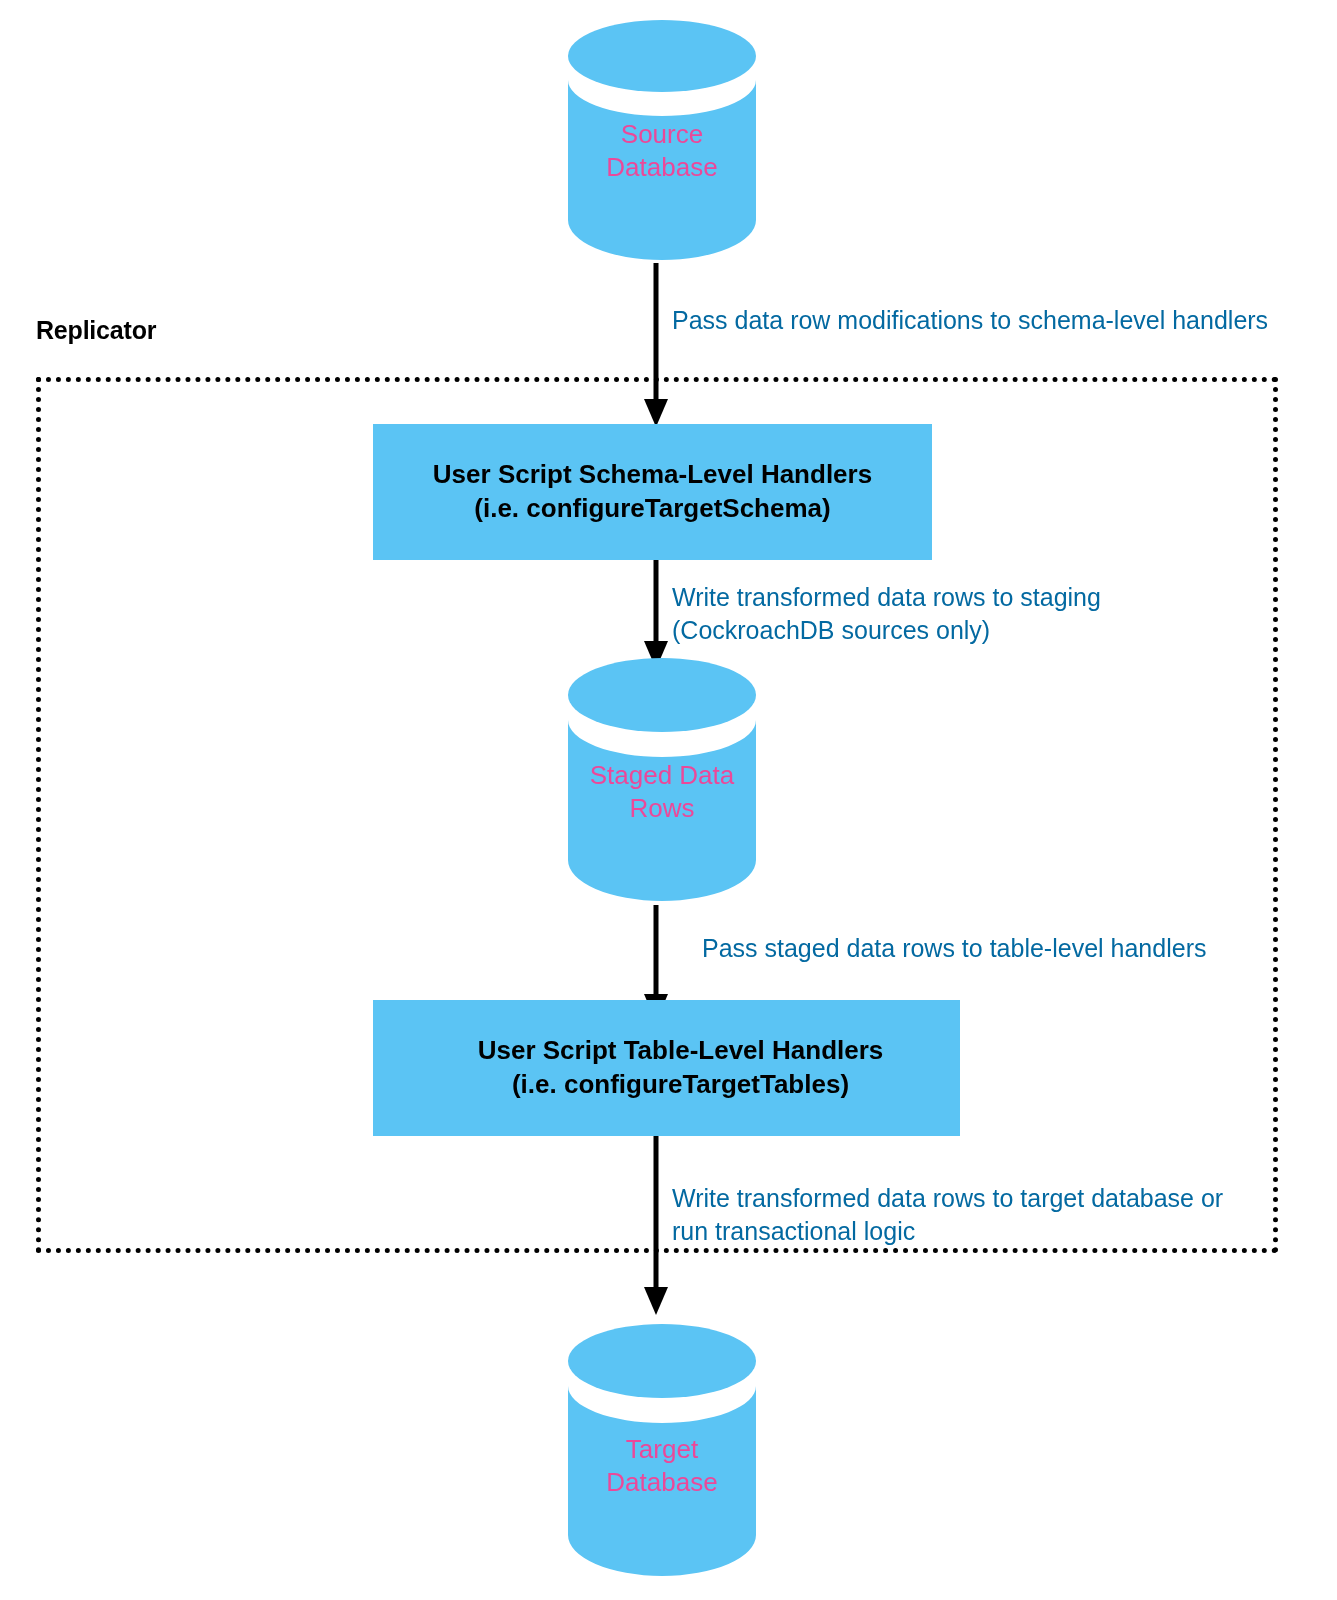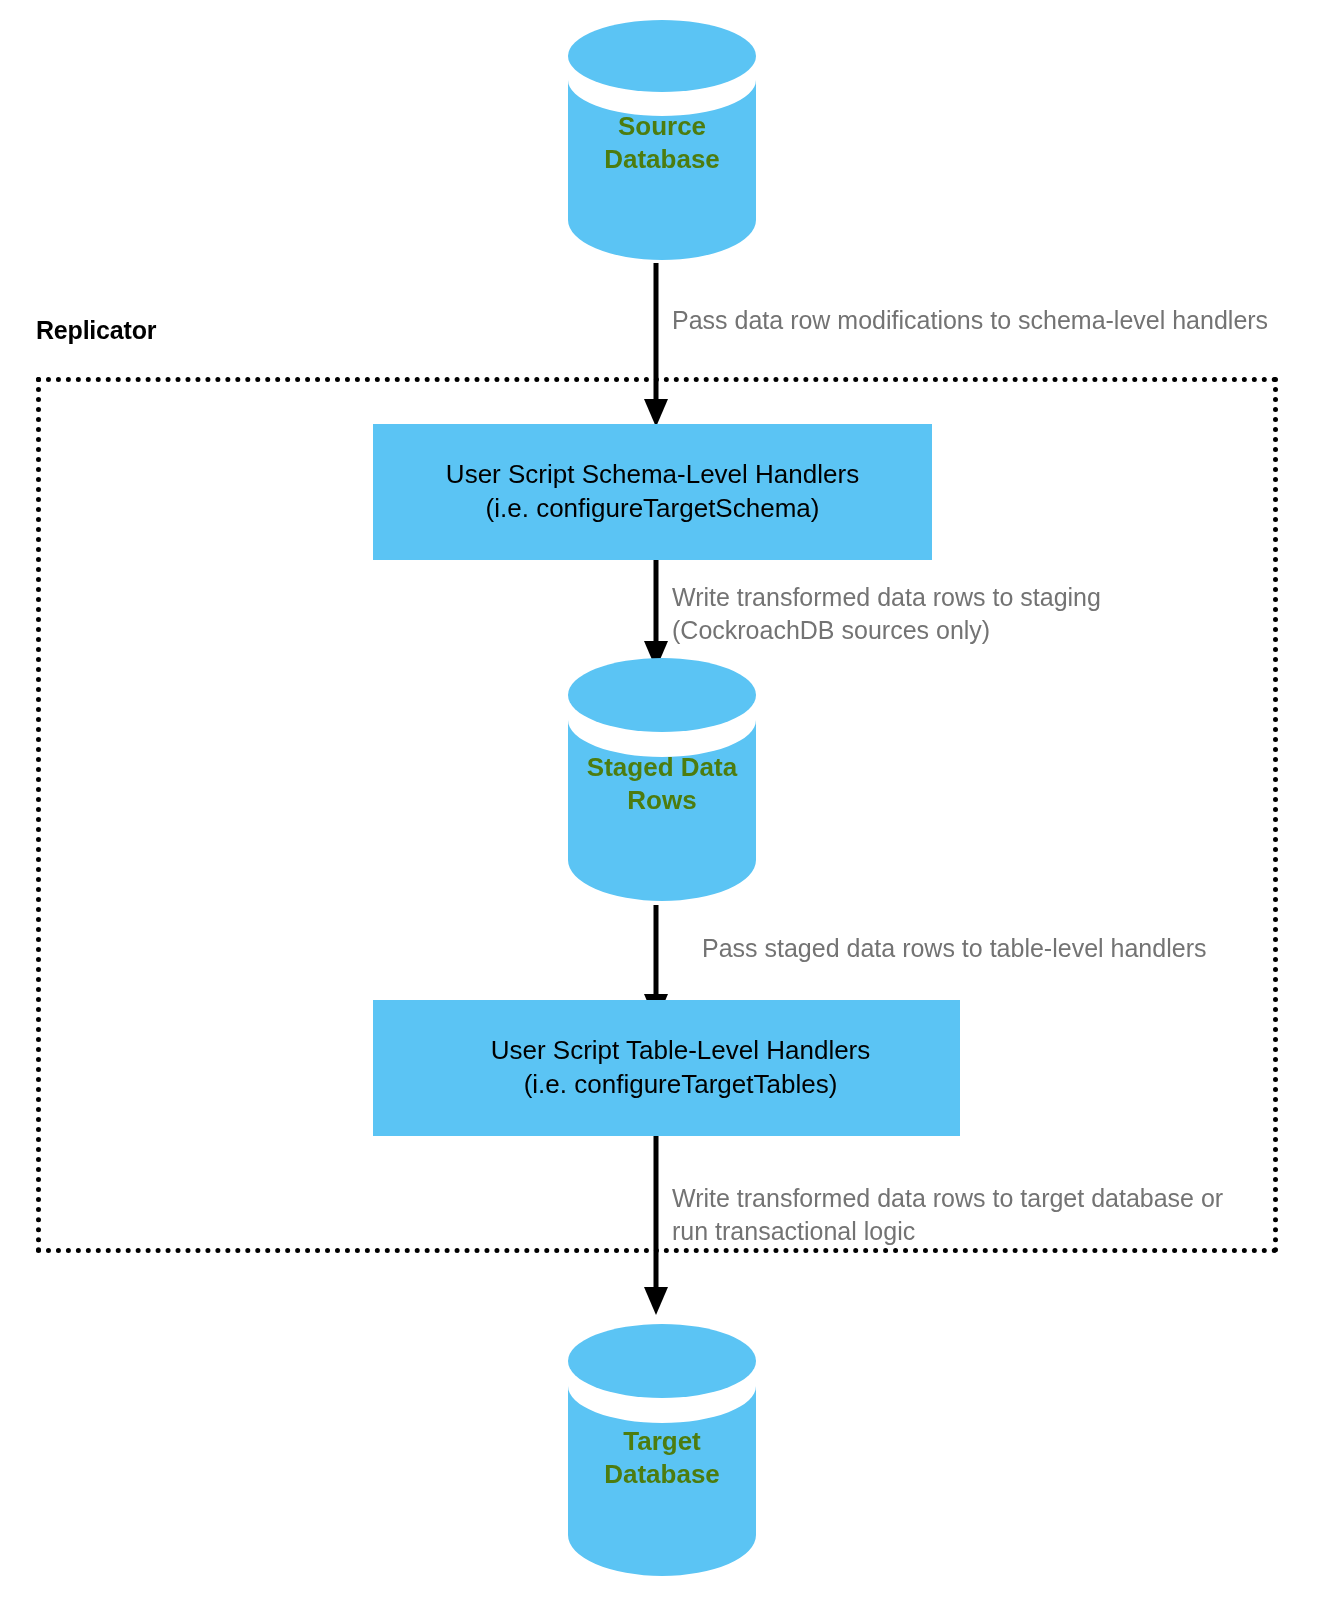--- a/index.html
+++ b/index.html
@@ -48,56 +48,57 @@
   .cyl {
     position: absolute;
   }
   .cyl svg { display: block; }
   .cyl .cyl-label {
     position: absolute;
     left: 0;
     width: 100%;
     text-align: center;
     font-size: 26px;
-    font-weight: bold;
+    font-weight: normal;
     line-height: 1.27;
-    color: #4d7c0f;
+    color: #ec4899;
     pointer-events: none;
+    margin-top: 8px;
   }
 
   
   .rect {
     position: absolute;
     background: #5BC4F4;
     display: flex;
     align-items: center;
     justify-content: center;
     text-align: center;
   }
   .rect .rect-label {
     font-size: 26px;
-    font-weight: normal;
+    font-weight: bold;
     line-height: 1.3;
     color: #000000;
   }
   .rect .rect-label .l2 { display: block; }
 
   
   .arrow {
     position: absolute;
   }
   .arrow svg { display: block; }
 
   
   .edge-label {
     position: absolute;
     font-size: 25px;
     font-weight: normal;
     line-height: 1.32;
-    color: #737373;
+    color: #0369a1;
     white-space: nowrap;
   }
   .edge-label.two-line {
   }
   .edge-label .l2 { display: block; }
 </style>
 </head>
 <body>
 
 <div id="stage">

